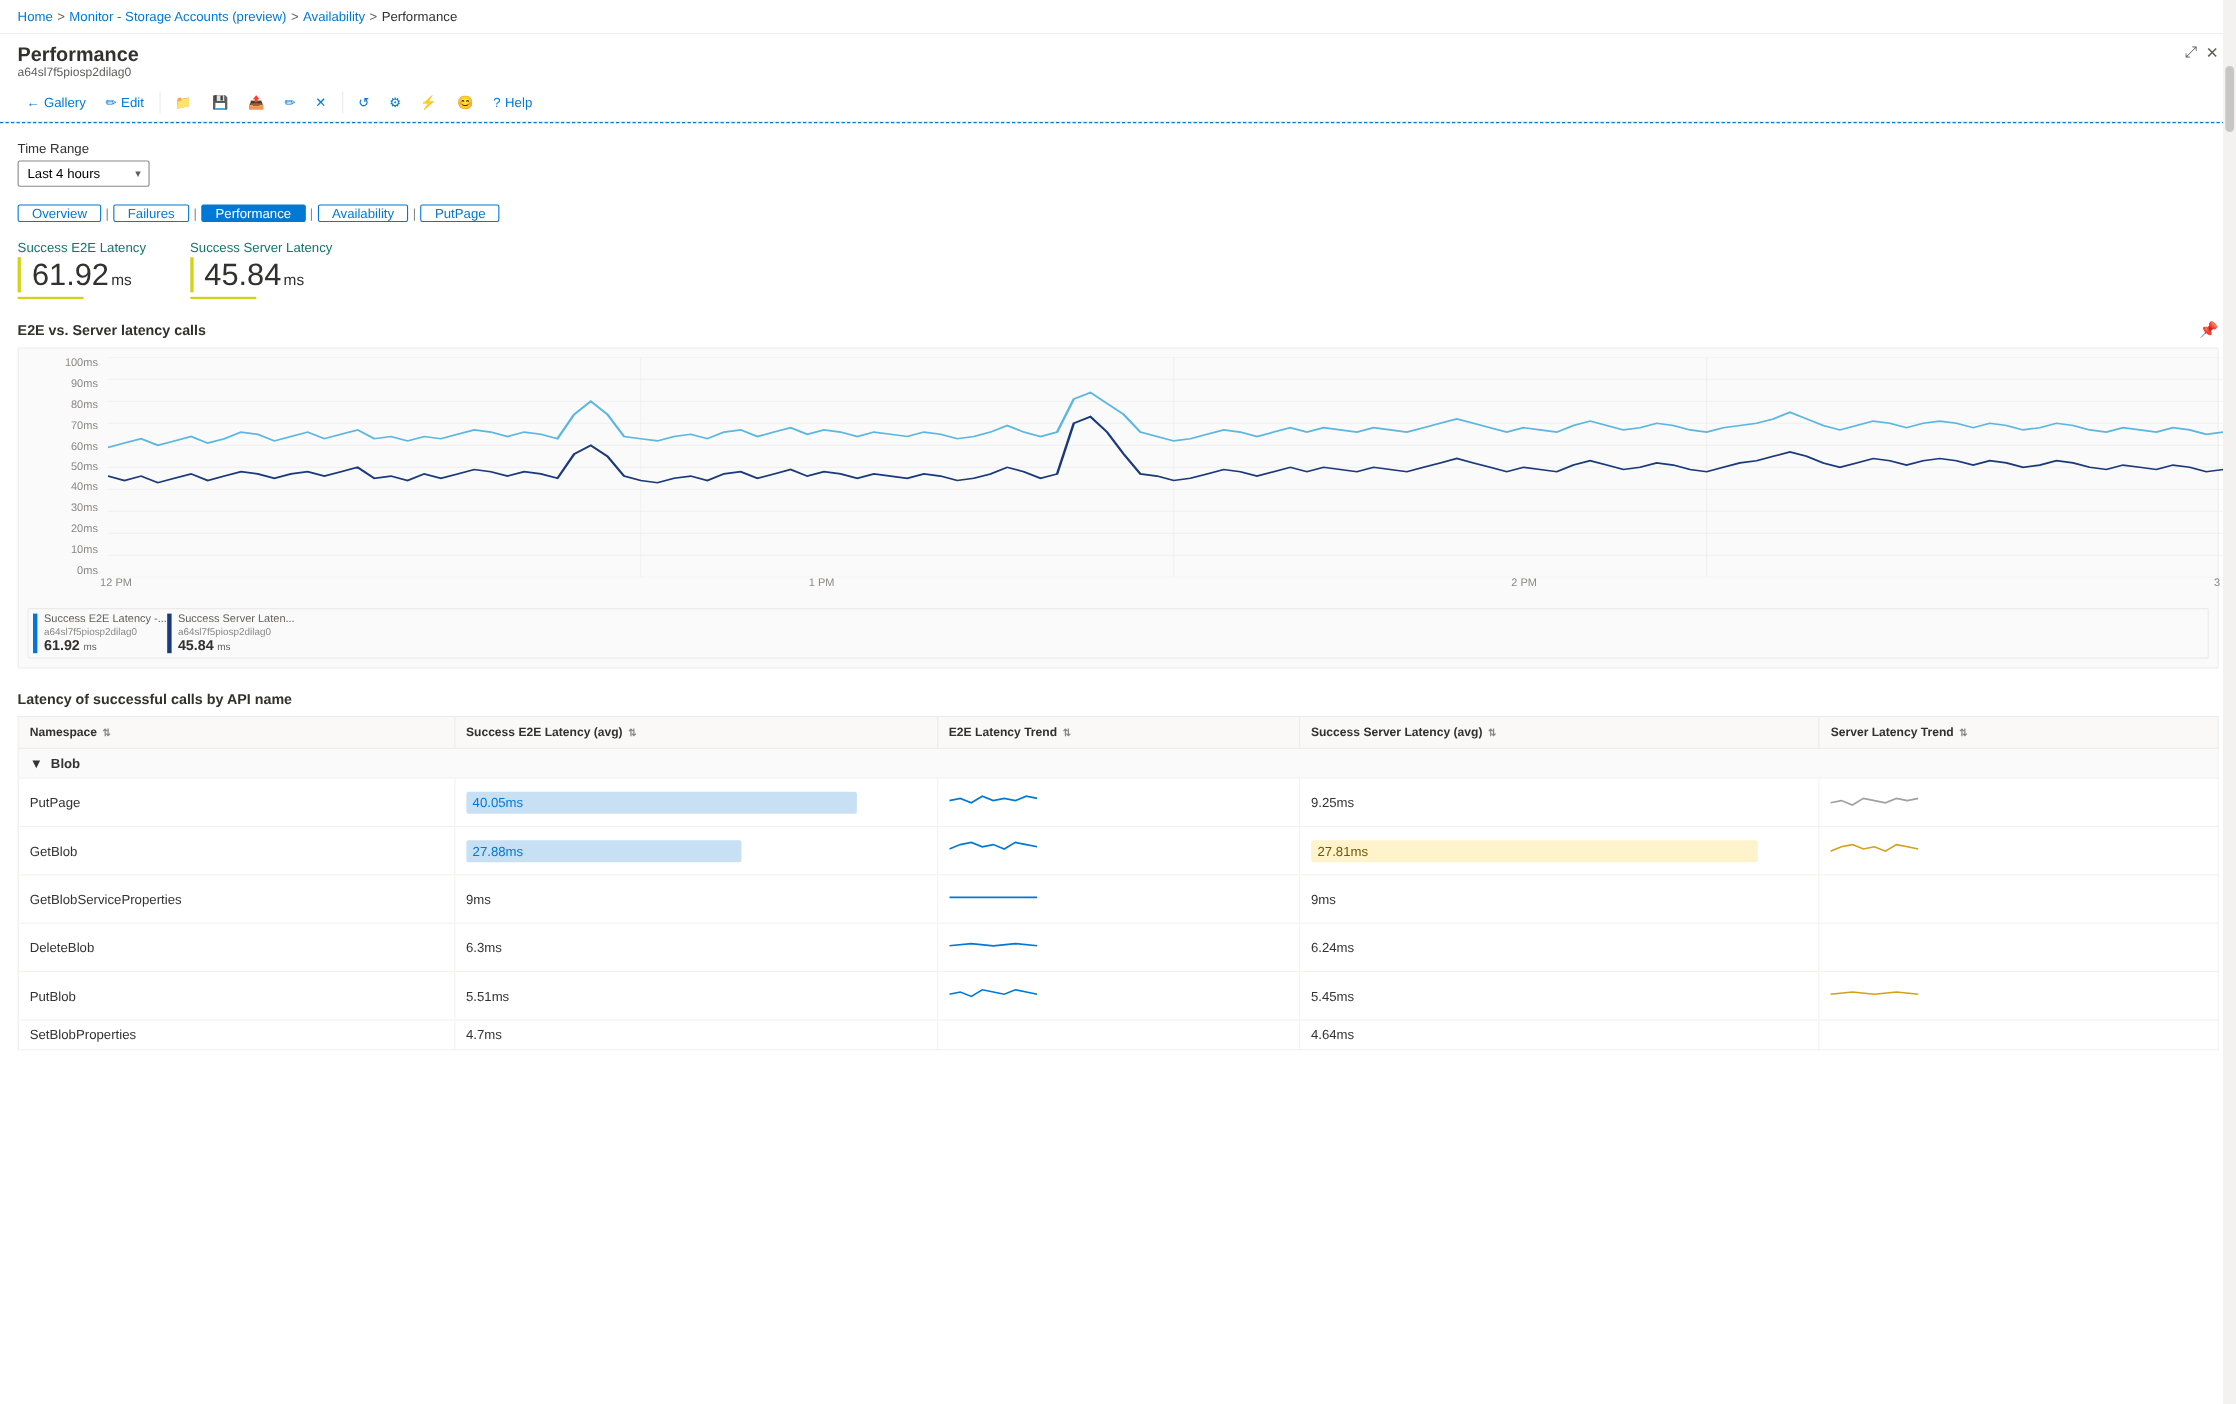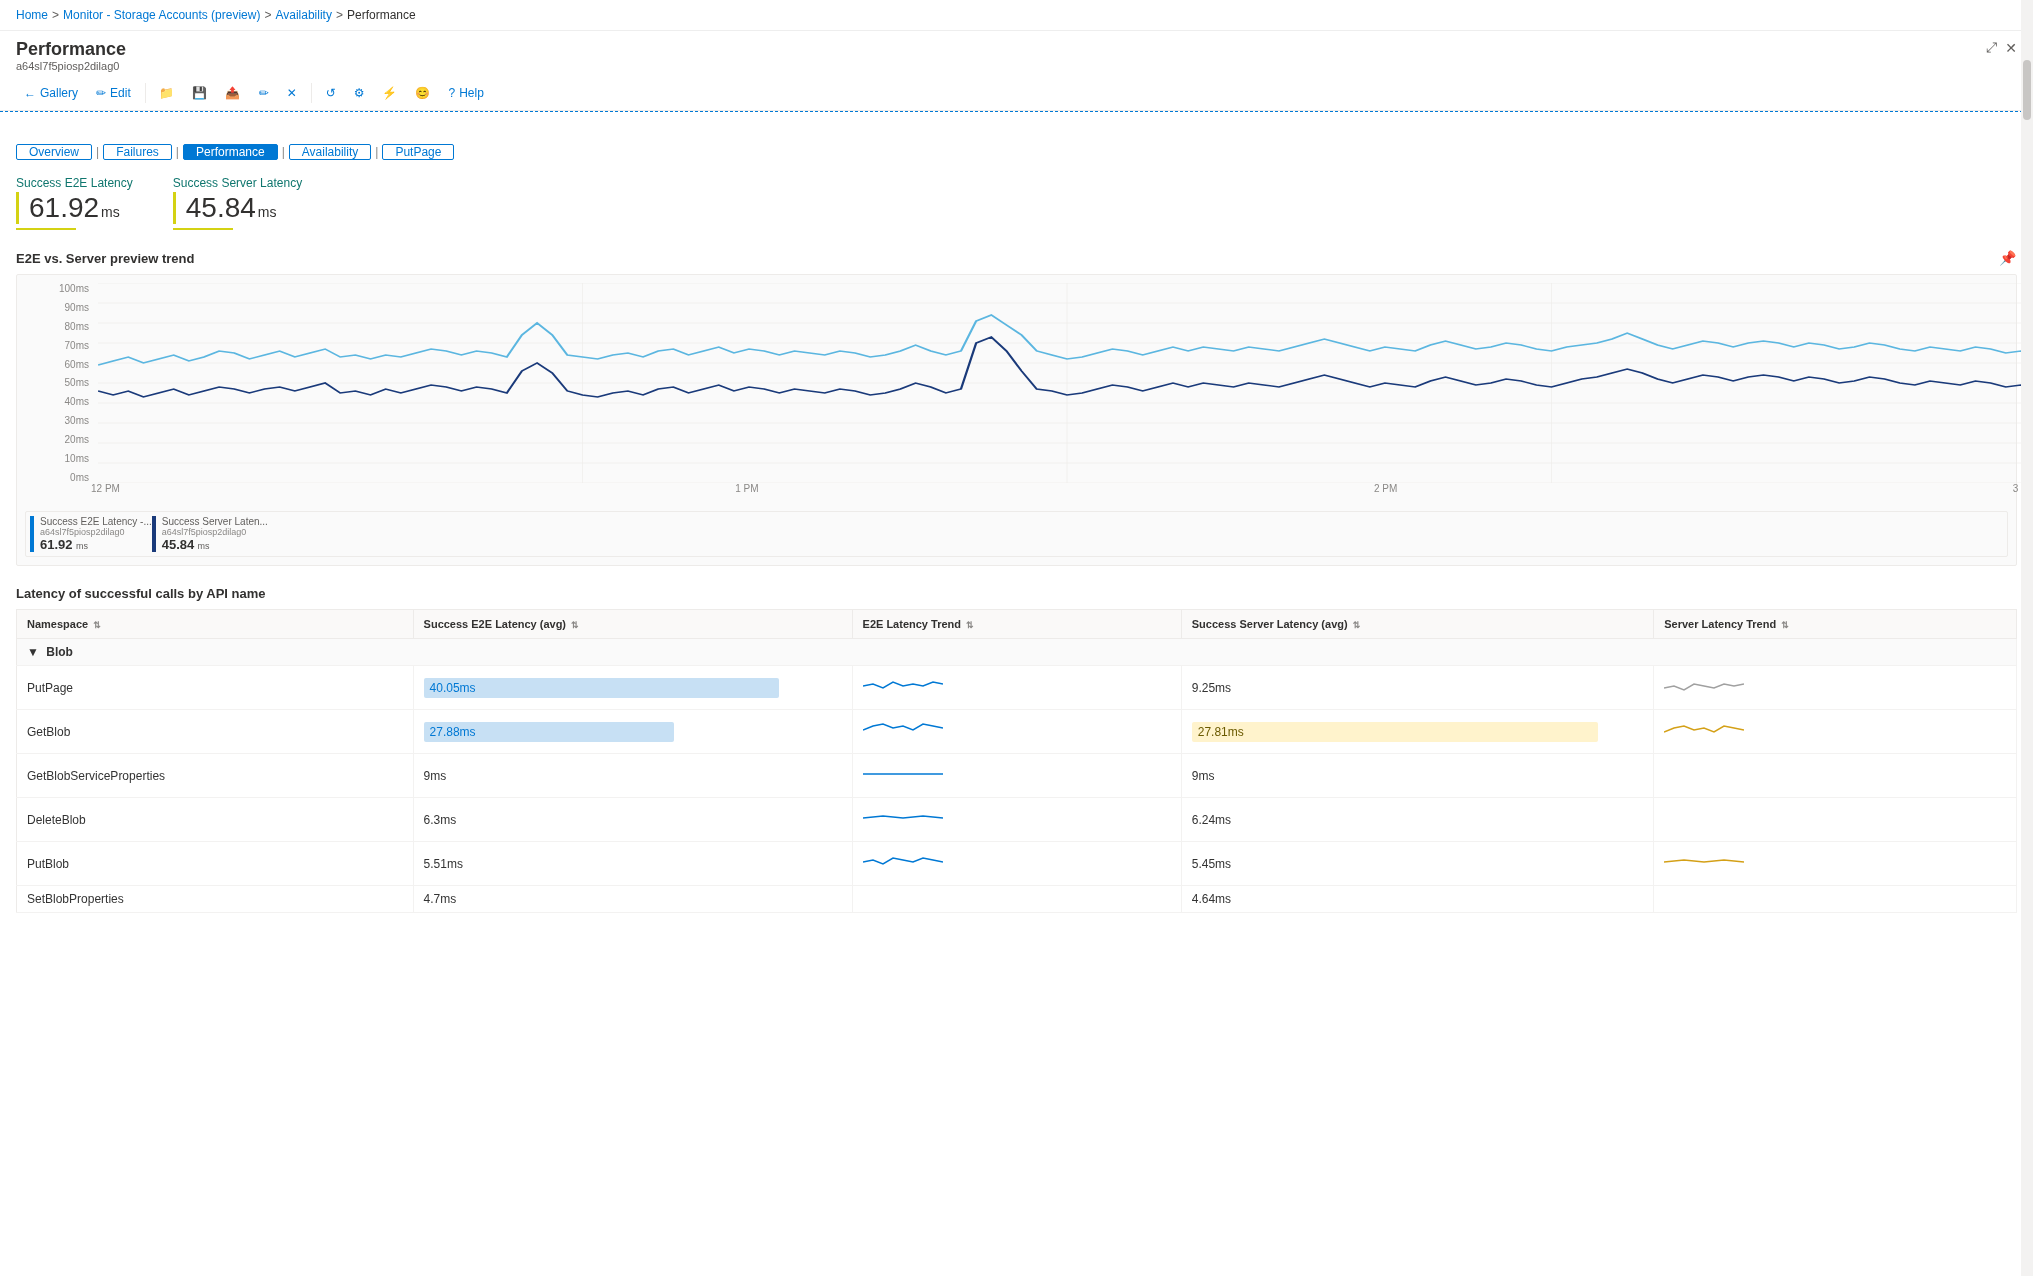--- a/index.html
+++ b/index.html
@@ -153,20 +153,31 @@
   <button class="toolbar-btn">
     <span>?</span>
     <span>Help</span>
   </button>
 </div>
 
 <div style="border-bottom:1px dashed #0078d4;margin:0;"></div>
 
 <div class="content">
 
+  <div>
+    <div class="time-range-label">Time Range</div>
+    <div class="select-wrapper">
+      <select class="time-range-select">
+        <option>Last 4 hours</option>
+        <option>Last 1 hour</option>
+        <option>Last 12 hours</option>
+        <option>Last 24 hours</option>
+      </select>
+    </div>
+  </div>
 
   <div class="tabs">
     <button class="tab-btn">Overview</button>
     <span class="tab-sep">|</span>
     <button class="tab-btn">Failures</button>
     <span class="tab-sep">|</span>
     <button class="tab-btn active">Performance</button>
     <span class="tab-sep">|</span>
     <button class="tab-btn">Availability</button>
     <span class="tab-sep">|</span>
@@ -193,21 +204,21 @@
           <span class="metric-value">45.84</span>
           <span class="metric-unit">ms</span>
         </div>
       </div>
       <div class="metric-underline"></div>
     </div>
   </div>
 
   <div class="chart-section">
     <div class="chart-title-row">
-      <span class="chart-title">E2E vs. Server preview trend</span>
+      <span class="chart-title">E2E vs. Server latency calls</span>
       <button class="chart-pin-btn">📌</button>
     </div>
     <div class="chart-container">
       <div class="chart-area">
 
         <div class="y-axis">
           <span class="y-label">100ms</span>
           <span class="y-label">90ms</span>
           <span class="y-label">80ms</span>
           <span class="y-label">70ms</span>

